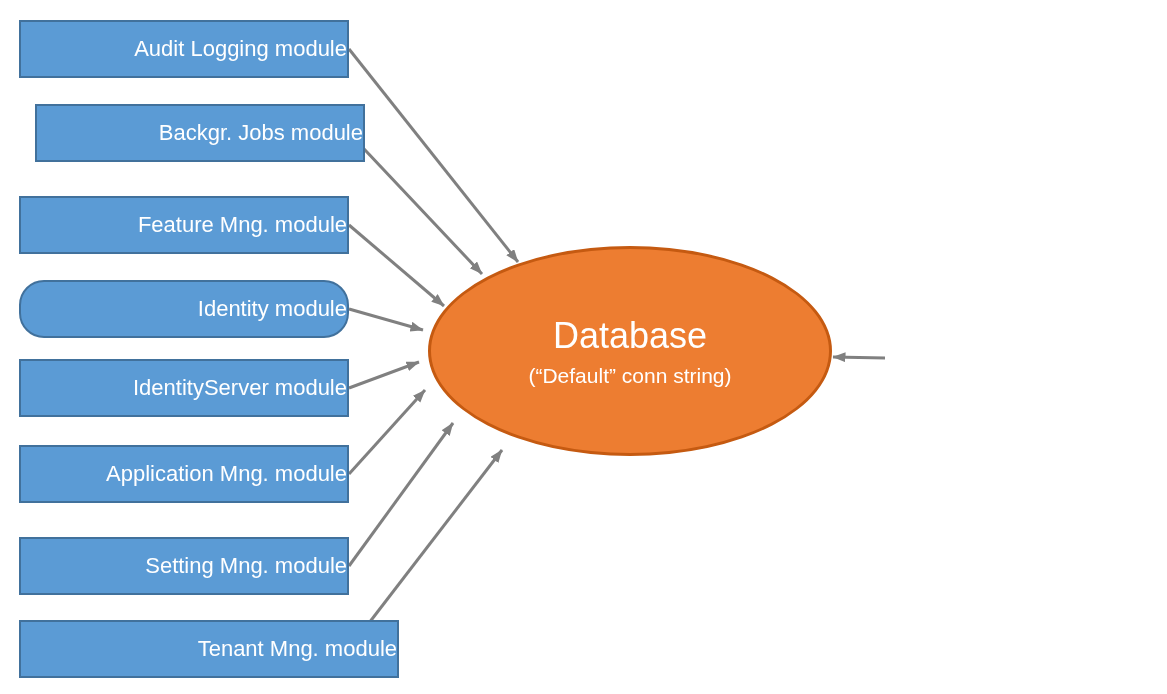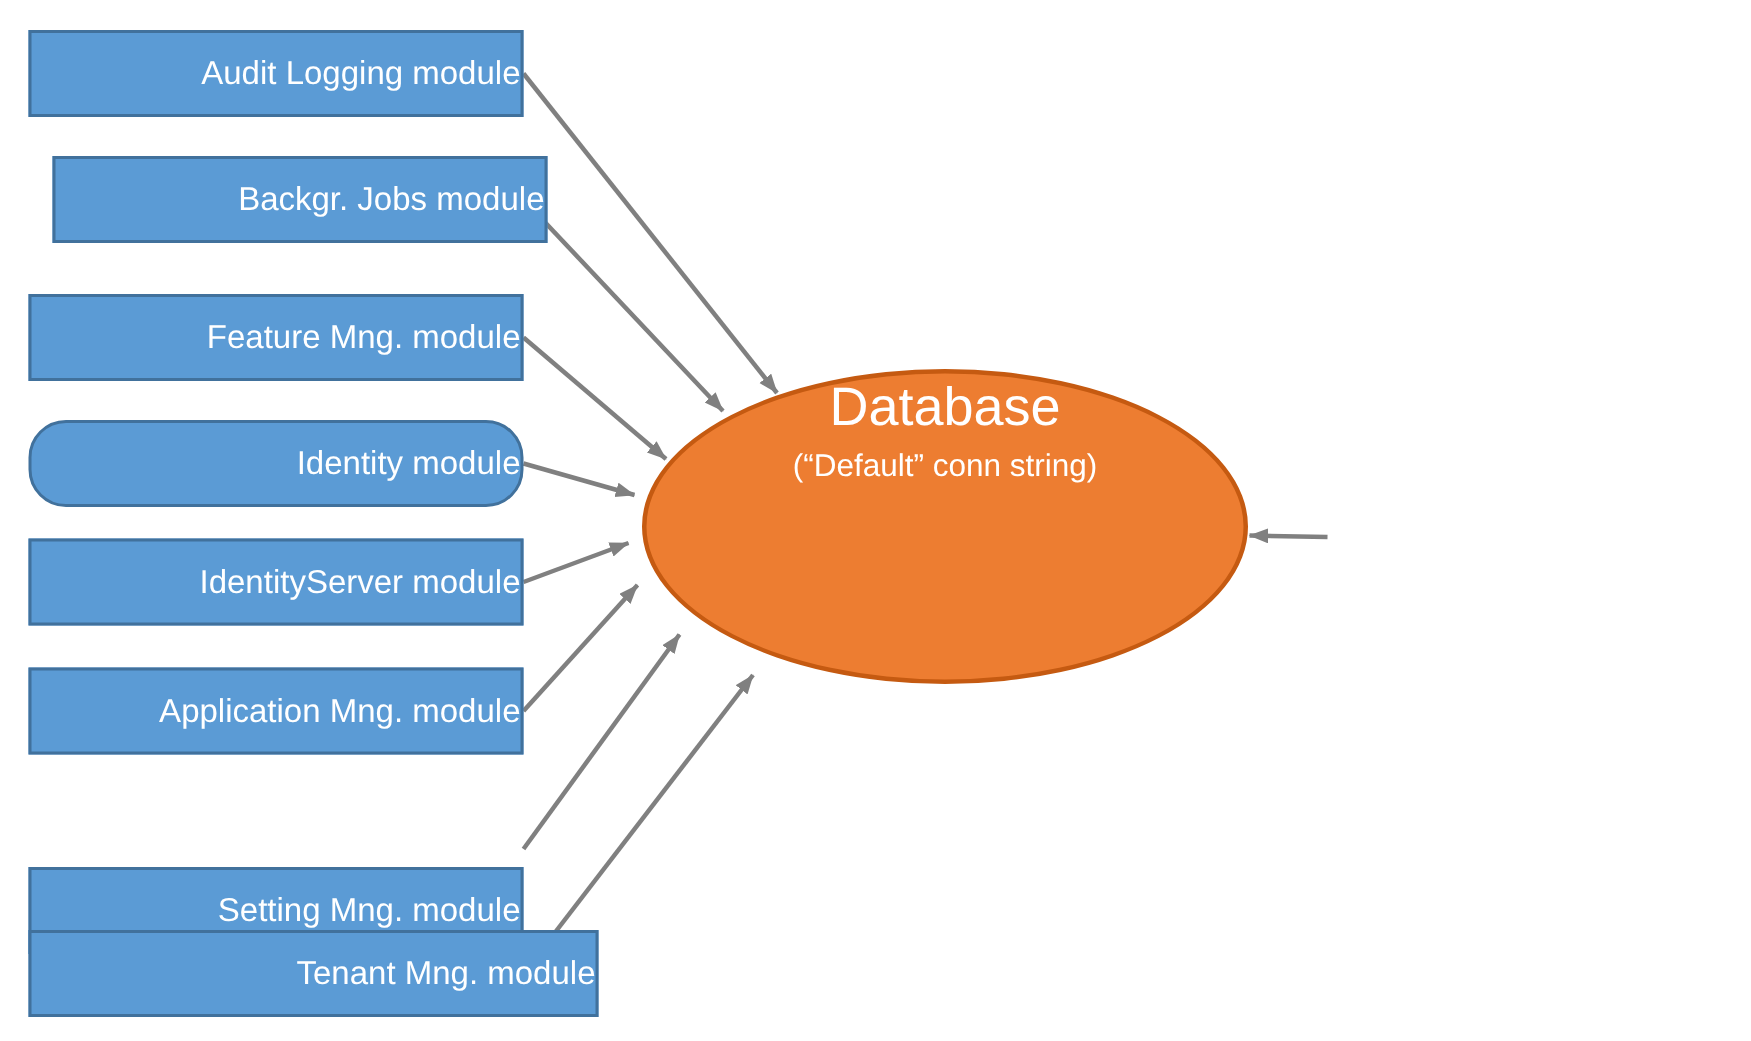--- a/index.html
+++ b/index.html
@@ -40,20 +40,21 @@
   .db {
     position: absolute;
     left: 428px; top: 246px;
     width: 404px; height: 210px;
     border-radius: 50%;
     background: var(--database-fill);
     border: 3px solid var(--database-border);
     display: flex;
     flex-direction: column;
     align-items: center;
+    justify-content: center;
     color: var(--text);
     text-align: center;
   }
   .db-title { font-size: 36px; line-height: 1.2; }
   .db-sub   { font-size: 21px; line-height: 1.2; margin-top: 6px; }
 
   .app {
     position: absolute;
     left: 885px; top: 328px;
     width: 272px; height: 61px;
@@ -103,21 +104,21 @@
       </div>
       <div class="module" style="left: 19px; top: 280px; width: 330px; height: 58px; border-radius: 25px;">
         <span>Identity module</span>
       </div>
       <div class="module" style="left: 19px; top: 359px; width: 330px; height: 58px;">
         <span>IdentityServer module</span>
       </div>
       <div class="module" style="left: 19px; top: 445px; width: 330px; height: 58px;">
         <span>Application Mng. module</span>
       </div>
-      <div class="module" style="left: 19px; top: 537px; width: 330px; height: 58px; margin-top: 41px;">
+      <div class="module" style="left: 19px; top: 537px; width: 330px; height: 58px;">
         <span>Setting Mng. module</span>
       </div>
       <div class="module" style="left: 19px; top: 620px; width: 380px; height: 58px;">
         <span>Tenant Mng. module</span>
       </div>
     </div>
 
   <div class="db">
     <div class="db-title">Database</div>
     <div class="db-sub">(“Default” conn string)</div>

